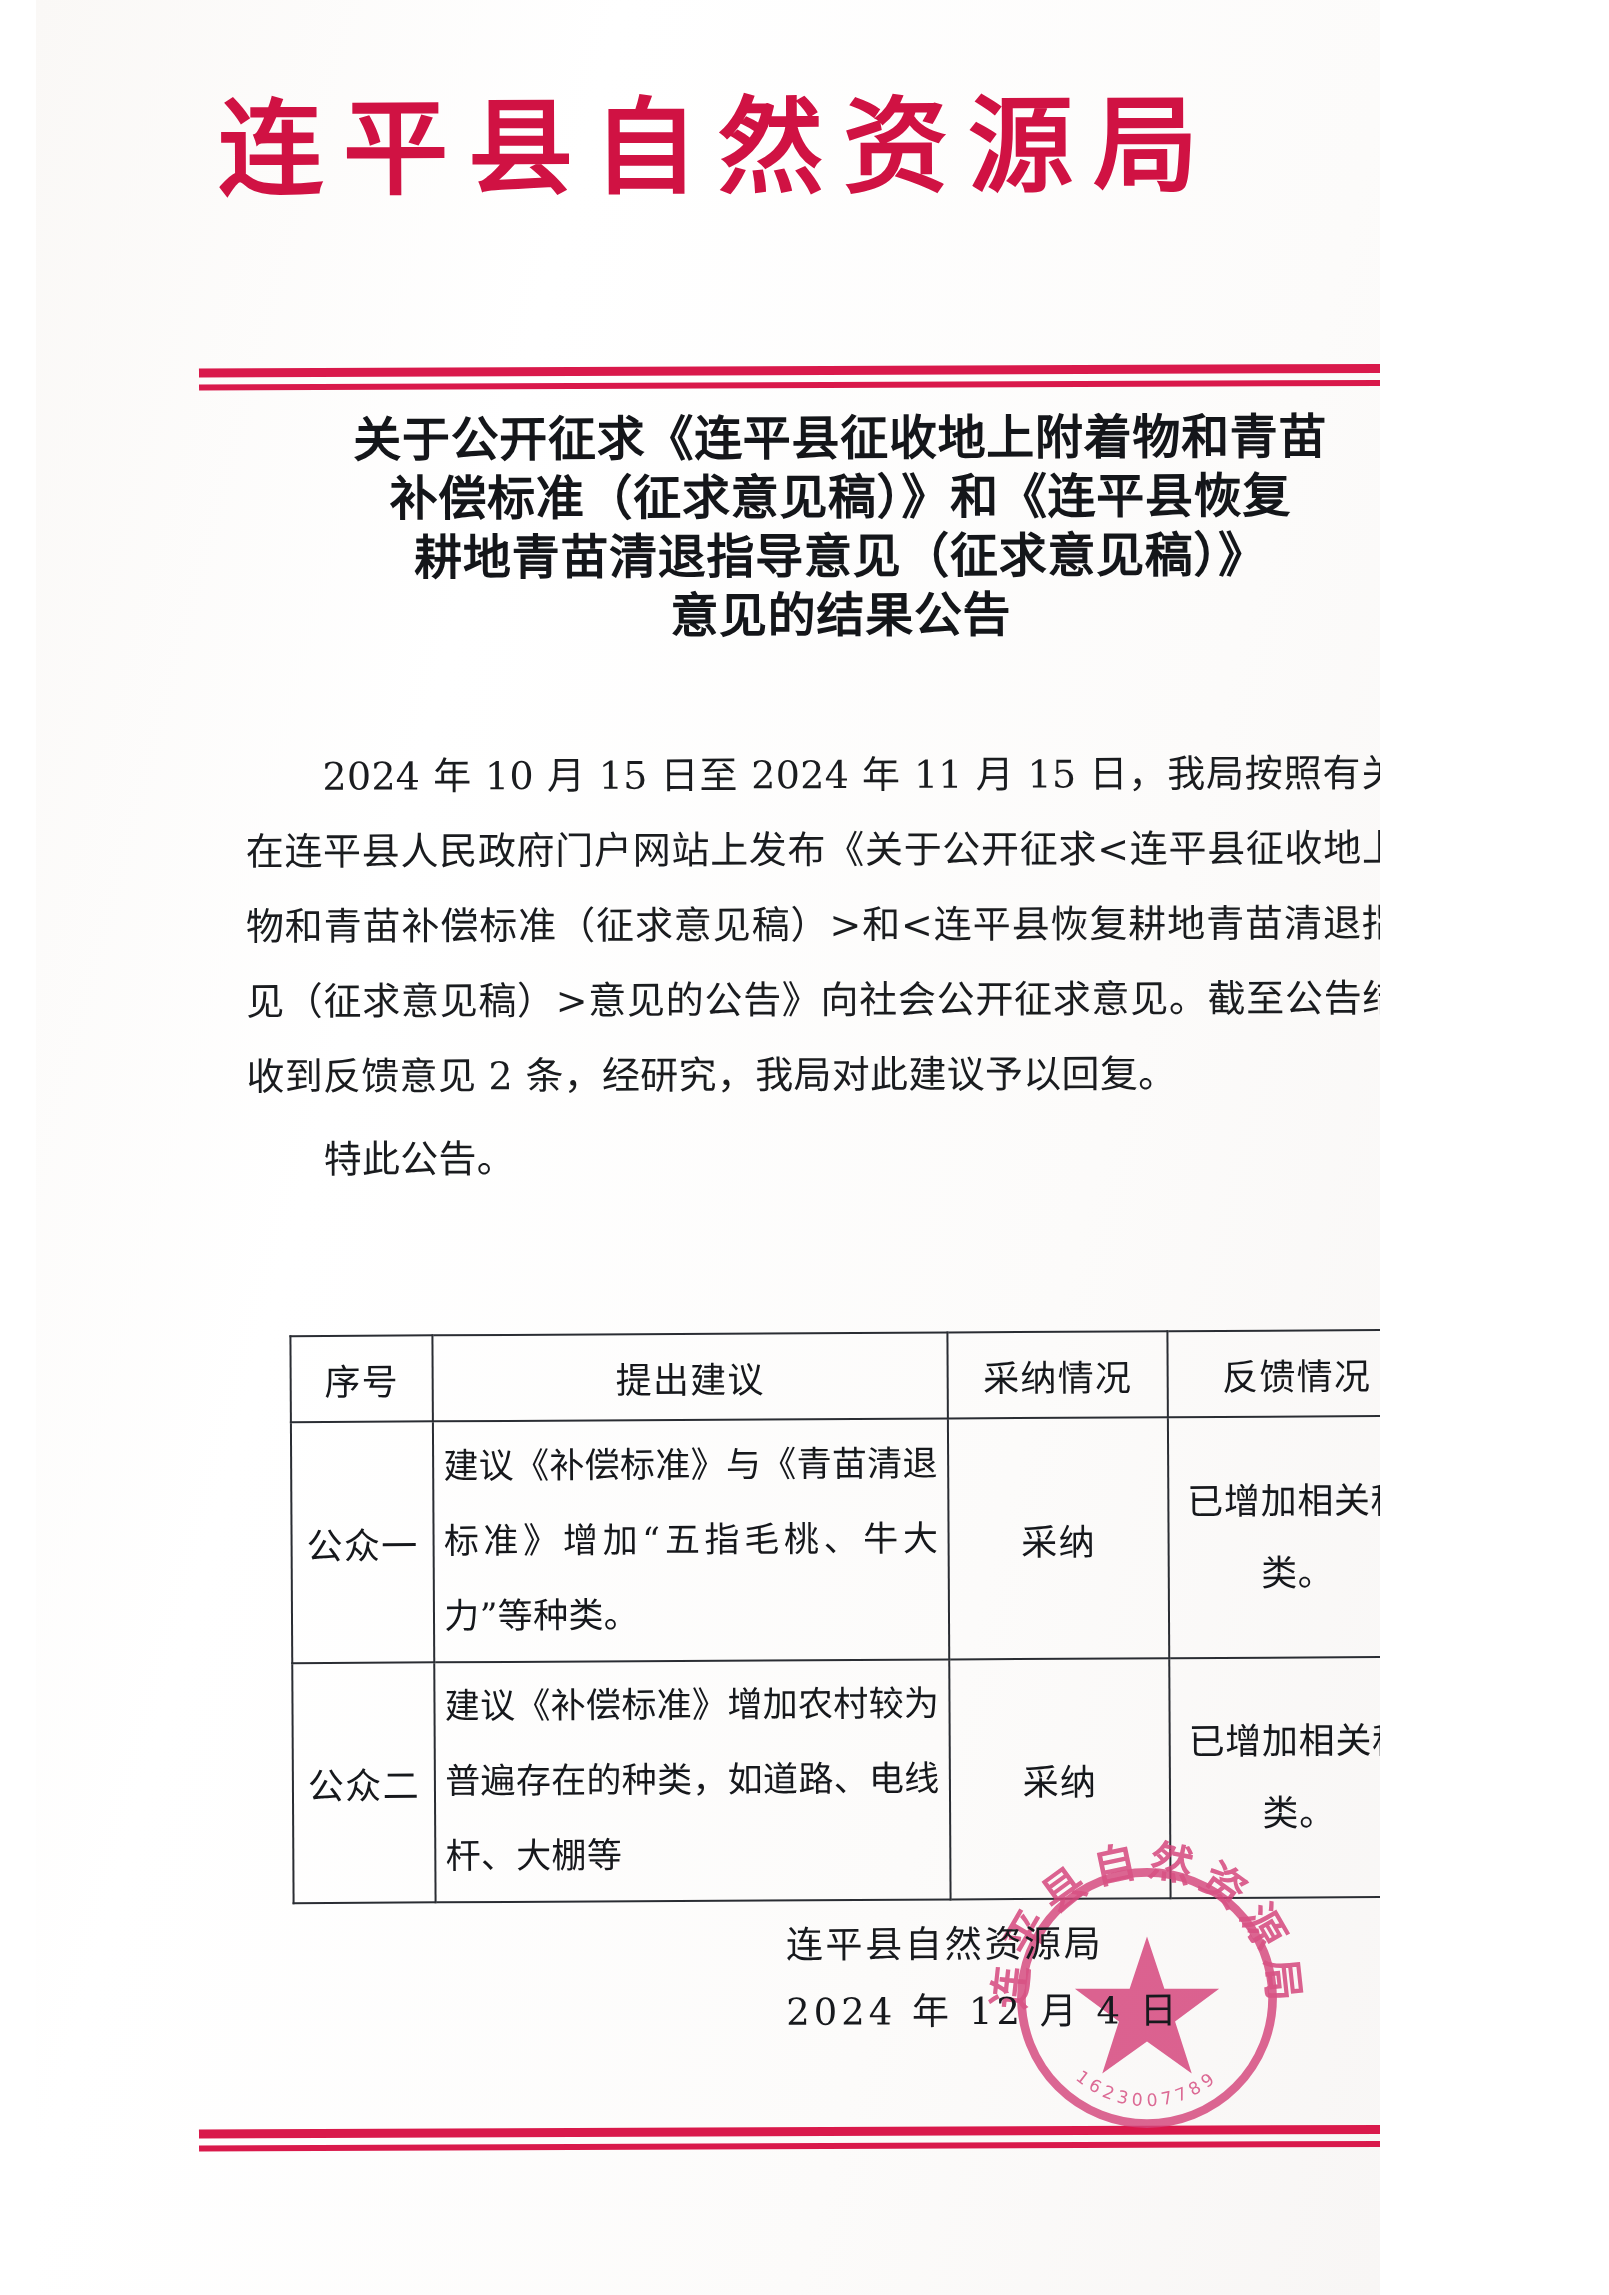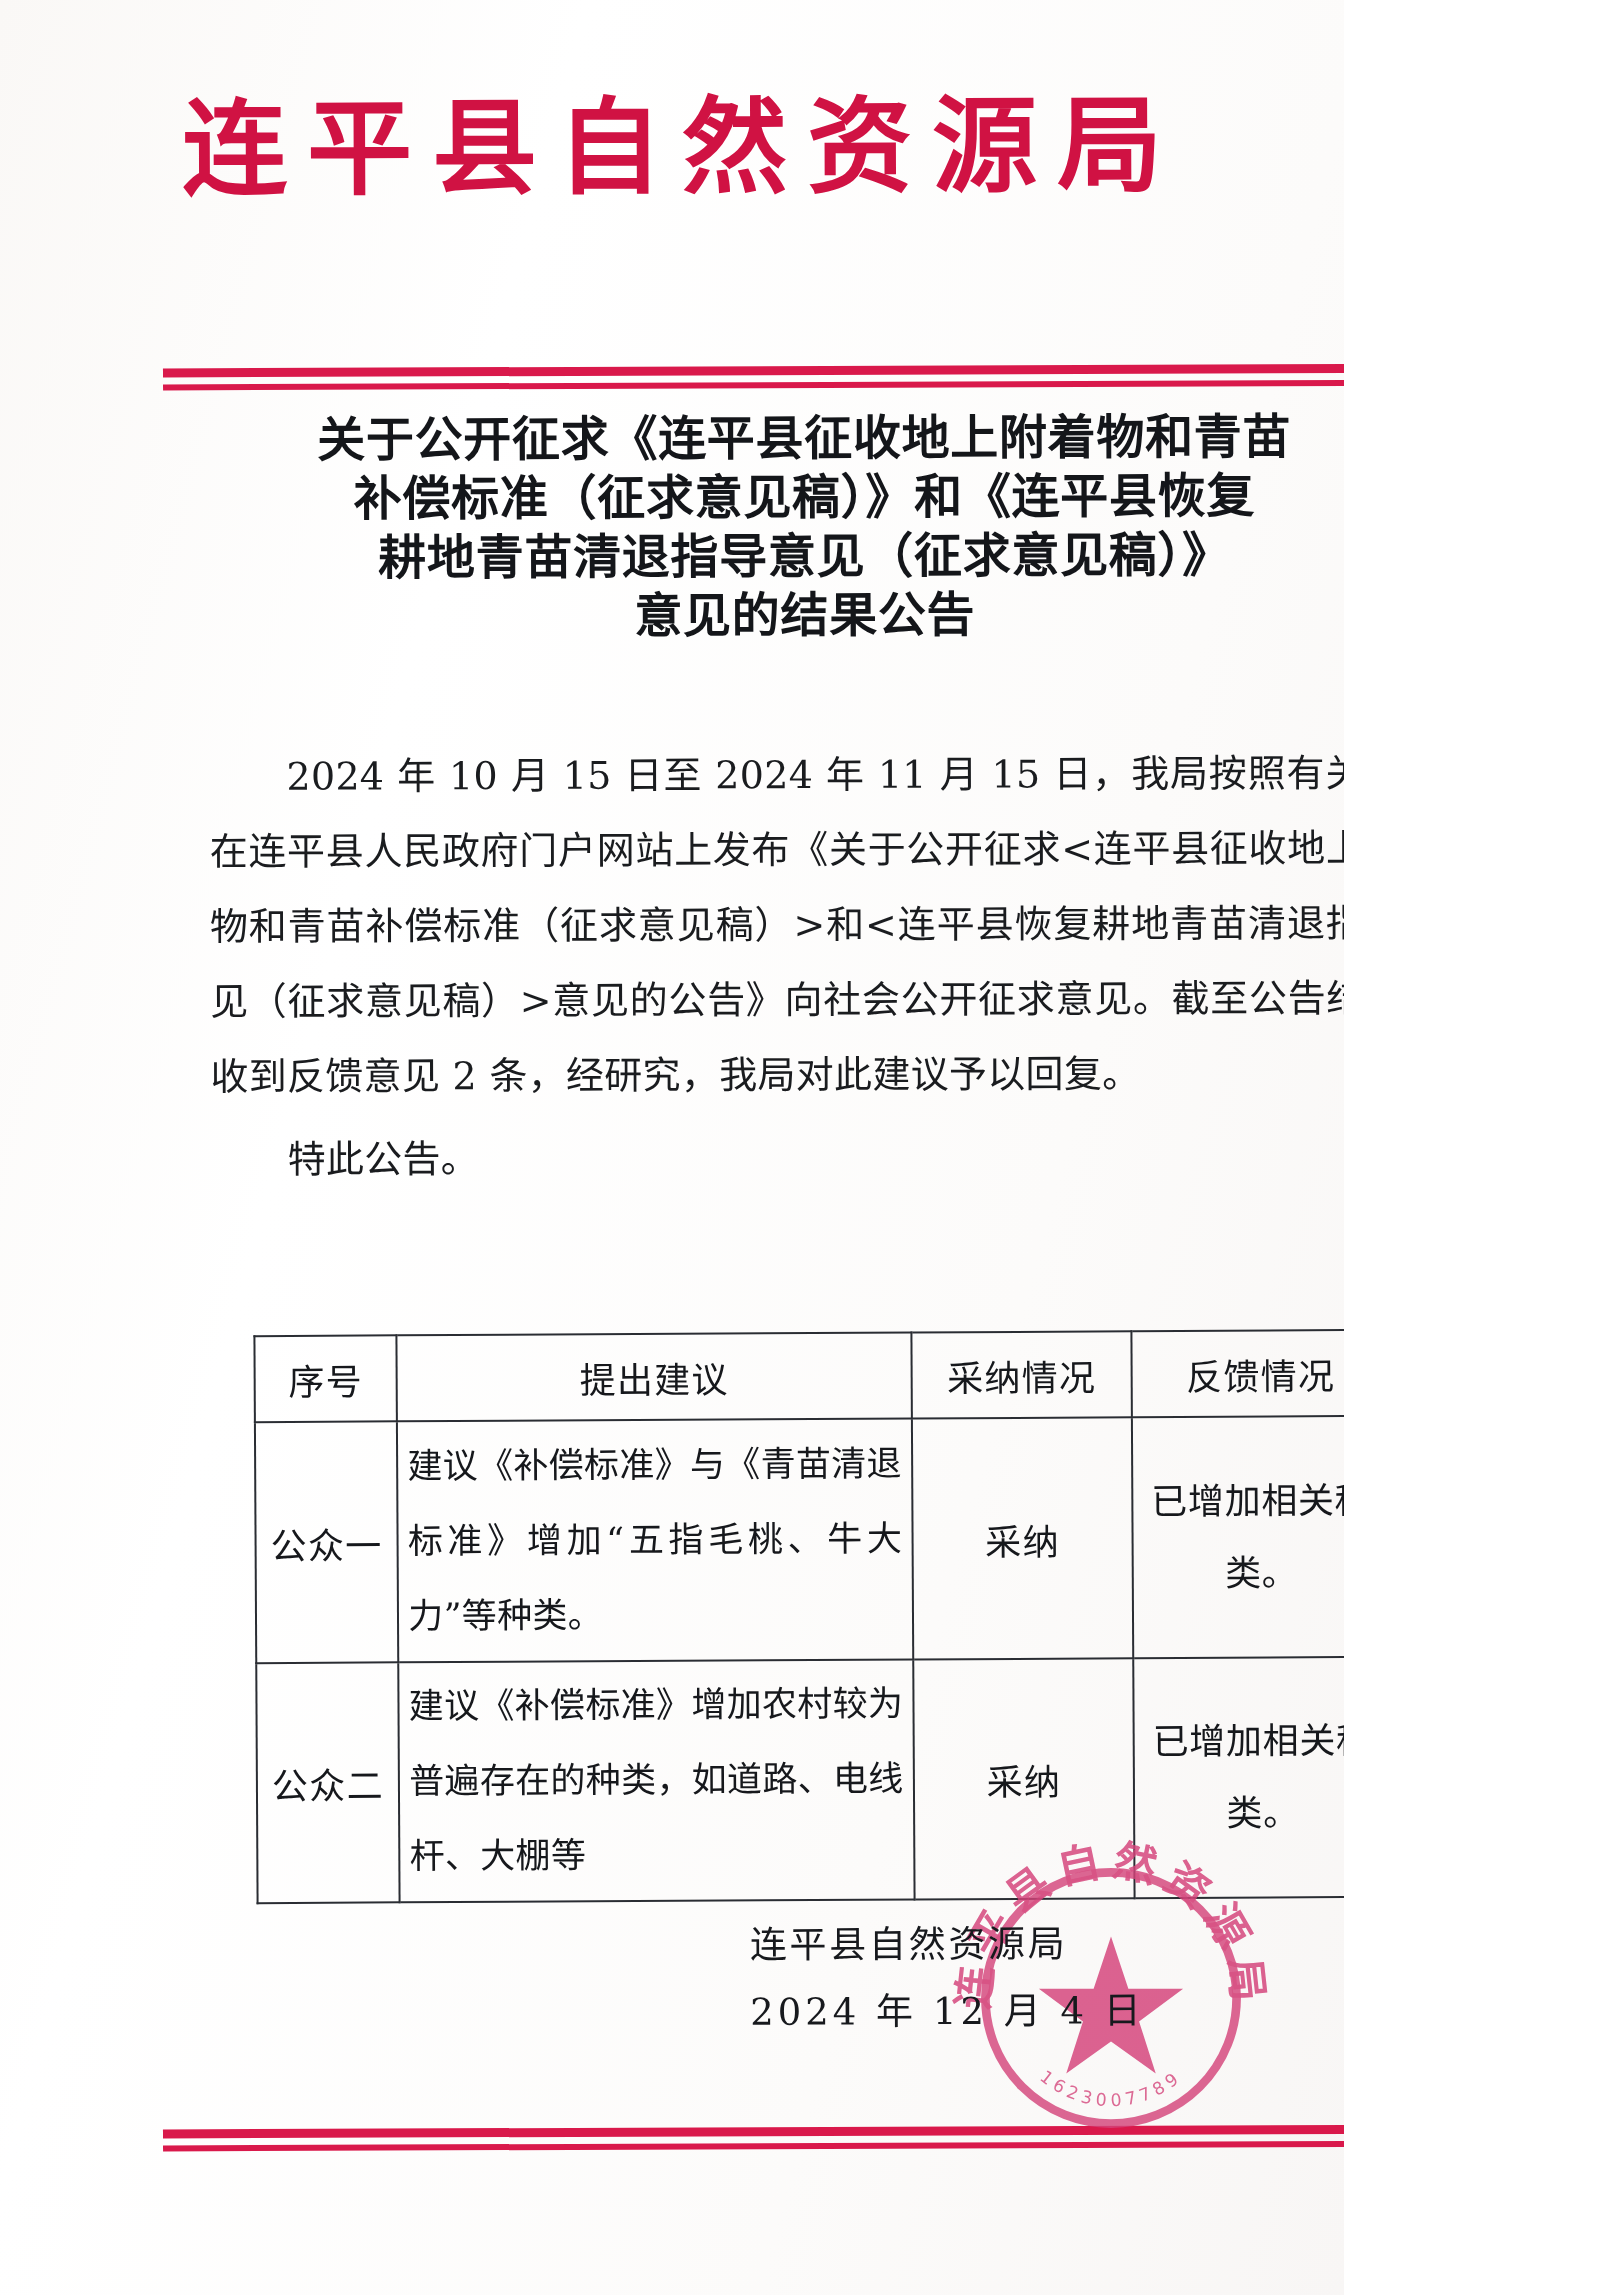--- a/index.html
+++ b/index.html
@@ -9,20 +9,21 @@
   }
   body {
     font-family: "DejaVu Serif", "Liberation Serif", serif;
   }
   #page {
     position: relative;
     width: 1344px;
     height: 2295px;
     background: #fdfcfb;
     overflow: hidden;
+    margin-left: 36px;
   }
 
   
   .paper-tint {
     position: absolute;
     inset: 0;
     background:
       linear-gradient(105deg, rgba(250,248,246,1) 0%, rgba(255,255,255,1) 30%, rgba(252,251,250,1) 70%, rgba(248,246,245,1) 100%);
     pointer-events: none;
   }

